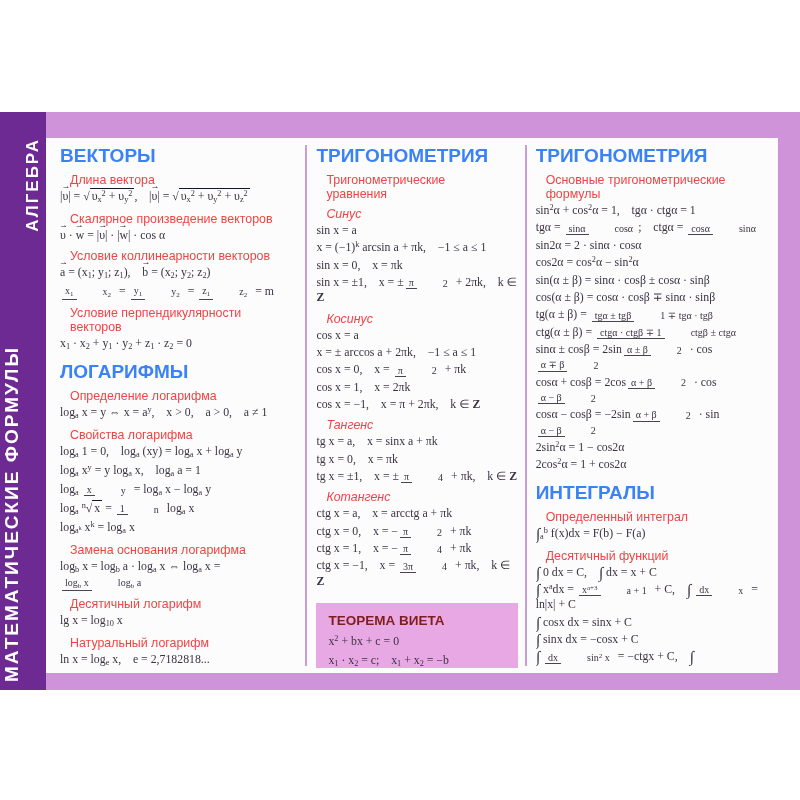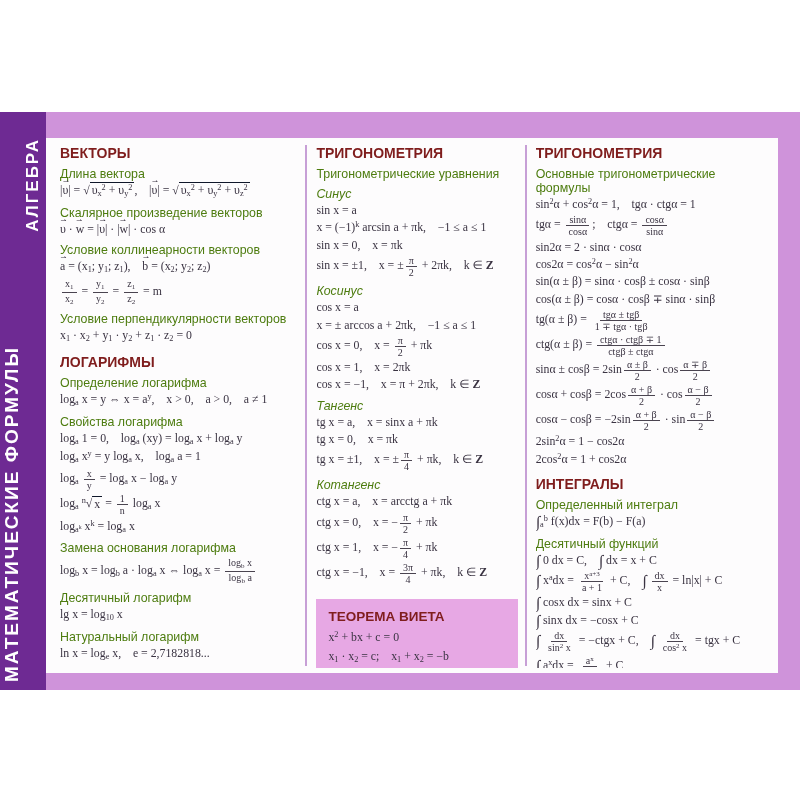--- a/index.html
+++ b/index.html
@@ -14,29 +14,29 @@
             color:#ffffff;font-weight:bold;font-size:17px;letter-spacing:2px;white-space:nowrap;}
   
   .content{position:absolute;left:46px;top:26px;right:22px;bottom:17px;background:#fdfcfd;
            display:flex;box-sizing:border-box;padding:5px 6px 5px 14px;overflow:hidden;}
   .col{overflow:hidden;}
   .col-1{flex:1.13;padding-right:6px;}
   .col-2{flex:0.97;padding-right:2px;}
   .col-3{flex:1.12;padding-right:4px;}
   .divider{width:2px;background:#c79fd6;margin:2px 9px 2px 5px;}
   
-  .sec-h{color:#7f1d1d;font-weight:bold;font-size:14px;margin:9px 0 1px;}
+  .sec-h{color:#3b82f6;font-weight:bold;font-size:19px;margin:9px 0 1px;}
   .col > .sec-h:first-child{margin-top:2px;}
-  .sub-h{color:#4d7c0f;font-size:12.4px;margin:6px 0 0;}
+  .sub-h{color:#ef4444;font-size:12.4px;margin:6px 10px 0;}
   .sub-h.it{font-style:italic;}
   .fx{font-family:"Liberation Serif",serif;font-size:11.8px;color:#3a3342;margin:2px 0;line-height:1.3;}
   .fx sub{font-size:70%;vertical-align:-0.25em;}
   .fx sup{font-size:70%;vertical-align:0.5em;}
-  .fr{display:inline-flex;flex-direction:column;align-items:center;vertical-align:middle;
-      font-size:0.85em;line-height:1.1;margin:0 2px;text-align:center;}
+  .fr{display:inline-flex;flex-direction:row;align-items:center;vertical-align:middle;
+      font-size:0.85em;line-height:1.1;margin:0 2px;text-align:center;gap:23px;}
   .fr .nu{border-bottom:1px solid #4a4450;padding:0 3px;}
   .fr .de{padding:0 3px;}
   .sqrt{white-space:nowrap;}
   .rad{border-top:1px solid #0f172a;padding:0 2px;}
   .vec{position:relative;display:inline-block;}
   .vec::after{content:"⇀";position:absolute;left:0.08em;top:-0.72em;font-size:0.6em;}
   .in{font-size:1.35em;line-height:0.9;vertical-align:-0.1em;}
   
   .vieta{background:#e7a8e4;margin-top:14px;padding:8px 12px 9px;}
   .vieta .sec-h{color:#7f1d1d;margin:2px 0 6px;font-size:13.5px;}

